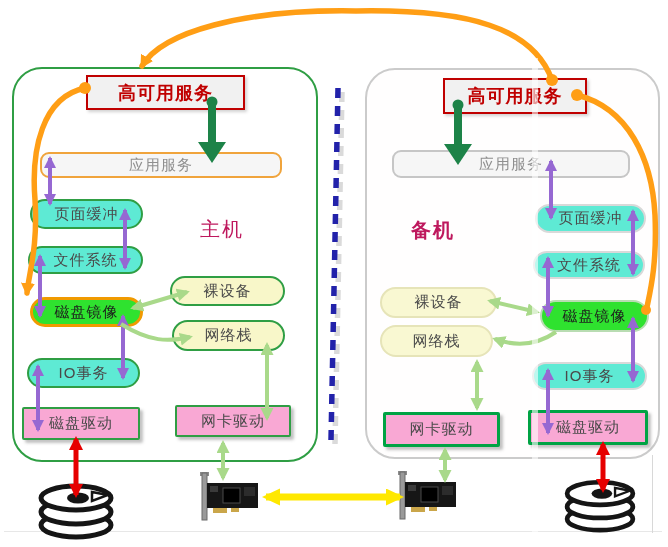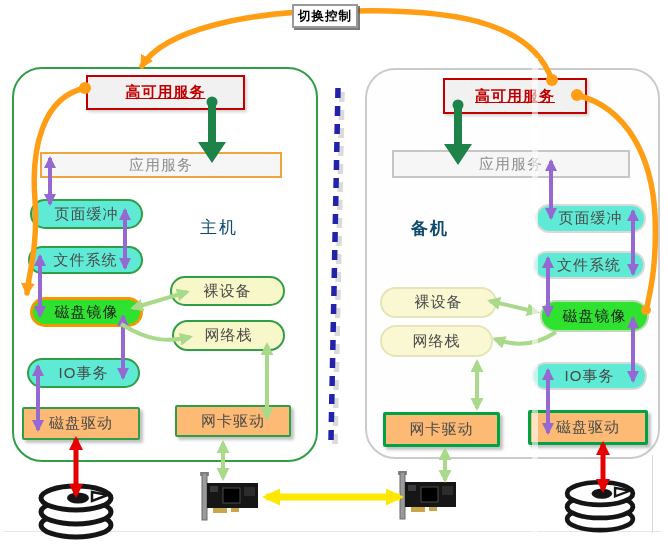--- a/index.html
+++ b/index.html
@@ -8,35 +8,35 @@
     font-family:"Liberation Sans","DejaVu Sans",sans-serif;
   }
   
   .machine-box{position:absolute;border-radius:30px;z-index:1;}
   #left-machine-box{left:12px;top:67px;width:302px;height:391px;border:2.5px solid var(--machine-border-green);}
   #right-machine-box{left:365px;top:68px;width:291px;height:387px;border:2px solid #cbcbcb;background:#fffefe;}
   
   .node{position:absolute;display:flex;align-items:center;justify-content:center;
         z-index:2;box-sizing:border-box;color:#4a4a4a;font-size:15px;letter-spacing:1px;}
   .ha{border:2px solid var(--ha-red);background:#f1f1f1;color:var(--ha-red);font-weight:bold;
-      font-size:15px;box-shadow:2px 2px 3px rgba(0,0,0,0.18);text-decoration:underline;}
-  .app{background:#f6f6f6;color:#8f8f8f;}
+      font-size:18px;box-shadow:2px 2px 3px rgba(0,0,0,0.18);}
+  .app{background:#f6f6f6;color:#8f8f8f;border-radius:9px;}
   .app-left{border:2px solid #f0a43c;}
   .app-right{border:2px solid #c6c6c6;}
   .pill{border-radius:17px;background:#5eead4;}
   .pill-green-border{border:2px solid var(--machine-border-green);}
   .pill-gray-border{border:2px solid #d9d9d9;}
   .pill-yellow{background:#f8f7c9;}
   .pill-yellow-faint{background:#f9f8d2;border:2px solid #e6e4b8;}
   .mirror-left{background:var(--bright-green-fill);border:3px solid #f09a00;color:#1d1d1d;}
   .mirror-right{background:var(--bright-green-fill);border:2px solid #b9dcb2;color:#1d1d1d;}
-  .drv{background:#fdba74;box-shadow:3px 3px 3px rgba(120,120,120,0.45);border-radius:2px;}
+  .drv{background:#f9a8d4;box-shadow:3px 3px 3px rgba(120,120,120,0.45);border-radius:2px;}
   .drv-left{border:2px solid var(--machine-border-green);}
   .drv-right{border:3px solid #00a344;}
-  .machine-label{position:absolute;z-index:2;color:#0c4a6e;font-size:17px;letter-spacing:2px;}
+  .machine-label{position:absolute;z-index:2;color:#be185d;font-size:20px;letter-spacing:2px;}
   
   #switch-note{position:absolute;left:292px;top:4px;width:62px;height:20px;z-index:7;
     background:#fff;border:2px solid #9a9a9a;box-shadow:2px 2px 0 rgba(80,80,80,0.75);
     display:flex;align-items:center;justify-content:center;
     font-size:12.5px;font-weight:bold;color:#000;letter-spacing:1px;}
   
   .hw{position:absolute;z-index:2;}
   
   #connector-layer{position:absolute;left:0;top:0;z-index:5;pointer-events:none;}
   
@@ -212,16 +212,15 @@
       <line class="st-lgreen" x1="477" y1="362" x2="477" y2="408" marker-start="url(#as-lgreen)" marker-end="url(#ae-lgreen)"></line>
       <line class="st-lgreen" x1="445" y1="450" x2="445" y2="480" marker-start="url(#as-lgreen)" marker-end="url(#ae-lgreen)"></line>
     </g>
 
     <line class="st-red" x1="76" y1="439" x2="76" y2="495" stroke-width="5" marker-start="url(#as-red)" marker-end="url(#ae-red)"></line>
     <line class="st-red" x1="603" y1="444" x2="603" y2="490" stroke-width="5" marker-start="url(#as-red)" marker-end="url(#ae-red)"></line>
 
     <line class="st-yellow" x1="266" y1="497" x2="400" y2="497" stroke-width="7" marker-start="url(#as-yellow)" marker-end="url(#ae-yellow)"></line>
   </svg>
 
-  <div id="switch-note">切换控制</div>
 
   <div id="fold-strip"></div>
 </div>
 
 </body></html>

